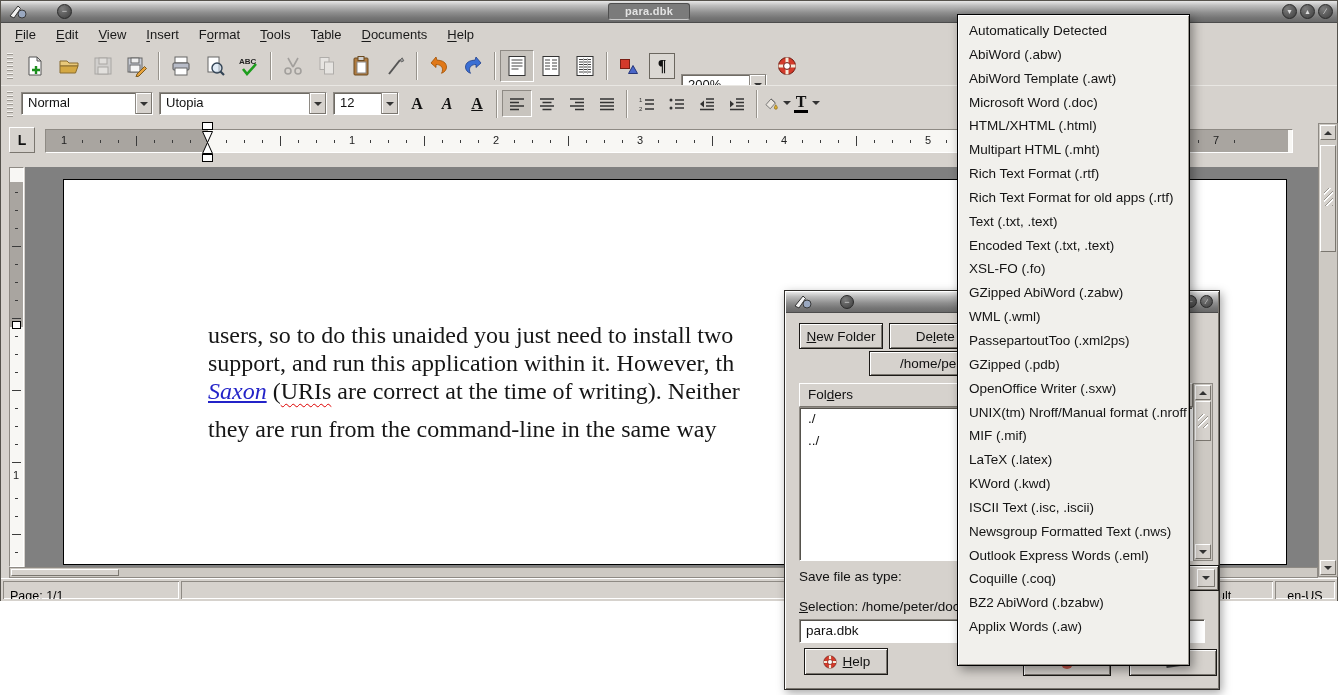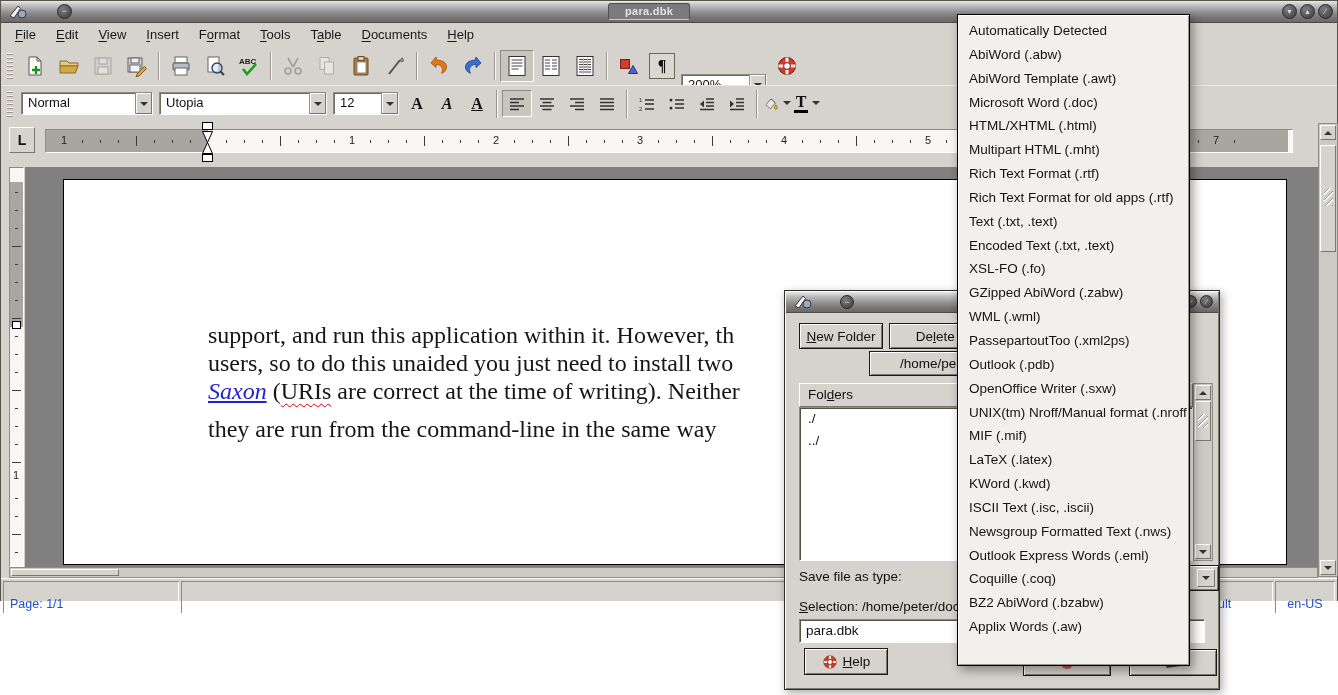--- a/index.html
+++ b/index.html
@@ -107,21 +107,21 @@
           border:1px solid;border-color:#fff #7a766f #7a766f #fff;}
   .vthumb:after{content:"";position:absolute;left:3px;top:42px;width:9px;height:18px;
           background:repeating-linear-gradient(135deg,transparent 0 3px,#98948d 3px 4px,#fff 4px 5px);}
   .hscroll{position:absolute;left:8px;top:566px;width:1309px;height:11px;background:#cdc9c3;
            border:1px solid #8e8a84;}
   .hthumb{position:absolute;left:1px;top:1px;width:108px;height:7px;background:#d6d2cd;
           border:1px solid;border-color:#fff #7a766f #7a766f #fff;}
 
   
   .statusbar{position:absolute;left:0;top:577px;width:1336px;height:23px;background:#d6d2cd;border-top:1px solid #fff;}
-  .sect{position:absolute;top:2px;height:18px;font-size:12.5px;color:#1d4ed8;padding:16px 7px;
+  .sect{position:absolute;top:2px;height:18px;font-size:12.5px;color:#000000;padding:8px 7px;
         box-shadow:inset 1px 1px 0 #8e8a84,inset -1px -1px 0 #fff;white-space:nowrap;overflow:hidden;}
 
   
   .dialog{position:absolute;left:784px;top:290px;width:436px;height:400px;background:#d6d2cd;
           border:1px solid #2f2d2a;box-shadow:inset 1px 1px 0 #fff,inset -1px -1px 0 #7a766f,2px 3px 9px rgba(0,0,0,.35);
           z-index:10;}
   .dlg-titlebar{position:absolute;left:1px;top:1px;width:432px;height:21px;
             background:linear-gradient(180deg,#e8e8e8 0%,#bdbdbd 22%,#8f8f8f 55%,#757575 80%,#696969 100%);
             display:flex;align-items:center;border-bottom:1px solid #4c4c4c;}
   .dlg-titlebar .roundbtn{margin-left:26px;width:14px;height:14px;}
@@ -522,22 +522,22 @@
         <span class="vtick mid" style="top: 366px;"></span>
         <span class="vtick" style="top: 384px;"></span>
         <span class="vnum" style="top: 301px;">1</span>
       </div>
 
     <div class="workspace">
       <div class="page"></div>
     </div>
 
     <div class="doc-text">
+      <div class="doc-line">users, so to do this unaided you just need to install two</div>
       <div class="doc-line">support, and run this application within it. However, th</div>
-      <div class="doc-line">users, so to do this unaided you just need to install two</div>
       <div class="doc-line"><span class="lnk">Saxon</span><span> (</span><span class="missp">URIs</span><span> are correct at the time of writing). Neither</span></div>
       <div class="doc-line para-gap">they are run from the command-line in the same way</div>
     </div>
 
     <div class="vscroll">
       <span class="sbtn up" style="top:1px">
           <i class="tri"></i>
         </span>
       <span class="vthumb"></span>
       <span class="sbtn down">
@@ -631,21 +631,21 @@
       <div class="dd-item">HTML/XHTML (.html)</div>
       <div class="dd-item">Multipart HTML (.mht)</div>
       <div class="dd-item">Rich Text Format (.rtf)</div>
       <div class="dd-item">Rich Text Format for old apps (.rtf)</div>
       <div class="dd-item">Text (.txt, .text)</div>
       <div class="dd-item">Encoded Text (.txt, .text)</div>
       <div class="dd-item">XSL-FO (.fo)</div>
       <div class="dd-item">GZipped AbiWord (.zabw)</div>
       <div class="dd-item">WML (.wml)</div>
       <div class="dd-item">PassepartoutToo (.xml2ps)</div>
-      <div class="dd-item">Outlook (.pdb)</div>
+      <div class="dd-item">GZipped (.pdb)</div>
       <div class="dd-item">OpenOffice Writer (.sxw)</div>
       <div class="dd-item">UNIX(tm) Nroff/Manual format (.nroff)</div>
       <div class="dd-item">MIF (.mif)</div>
       <div class="dd-item">LaTeX (.latex)</div>
       <div class="dd-item">KWord (.kwd)</div>
       <div class="dd-item">ISCII Text (.isc, .iscii)</div>
       <div class="dd-item">Newsgroup Formatted Text (.nws)</div>
       <div class="dd-item">Outlook Express Words (.eml)</div>
       <div class="dd-item">Coquille (.coq)</div>
       <div class="dd-item">BZ2 AbiWord (.bzabw)</div>

